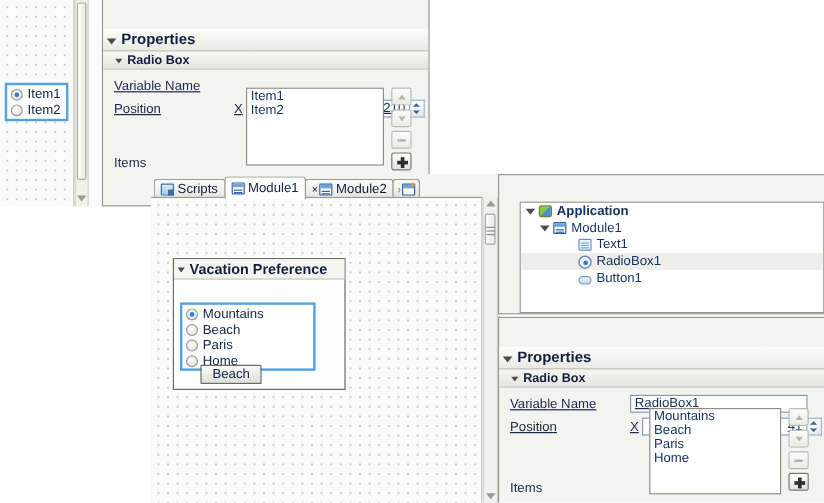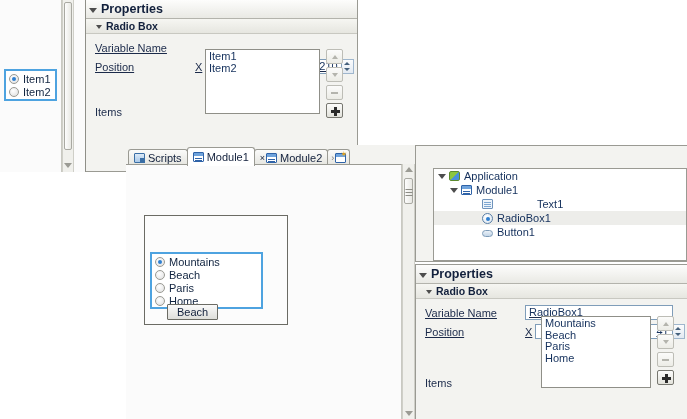--- a/index.html
+++ b/index.html
@@ -23,20 +23,21 @@
   }
   .panel-header {
     height: 19px;
     background: linear-gradient(#fdfdfc, #e9e9e4);
     border-bottom: 1px solid #b3b3ac;
     display: flex; align-items: center;
     padding-left: 3px;
     font-weight: bold;
     font-size: 12.5px;
     color: #12203c;
+    margin-top: 24px;
   }
   .sub-header {
     height: 15px;
     background: linear-gradient(#f6f6f2, #e6e6e0);
     border-bottom: 1px solid #c8c8c1;
     display: flex; align-items: center;
     padding-left: 10px;
     font-weight: bold;
     font-size: 10.5px;
     color: #12203c;
@@ -347,20 +348,24 @@
         <span>Module2</span>
       </div>
       <div class="tab" style="padding:0 3px;">
         <span class="xmark" style="color:#777;">›</span>
         <span class="ico ico-new" style="margin-right:0;"></span>
       </div>
     </div>
 
     <div class="canvas" style="position:absolute;left:0;top:19px;width:276px;height:255px;border-top:1px solid #9a9a93;border-right:1px solid #c9c9c2;">
       <div class="groupbox" style="left:18px;top:50px;width:144px;height:110px;">
+        <div class="gb-title">
+          <span class="tri sm"></span>
+          <span>Vacation Preference</span>
+        </div>
 
         <div class="sel-box" style="left:5px;top:36px;width:113px;height:57px;">
           <div class="radio-row" style="margin-top:1px;">
             <span class="radio checked"></span>
             <span class="radio-lbl">Mountains</span>
           </div>
           <div class="radio-row">
             <span class="radio"></span>
             <span class="radio-lbl">Beach</span>
           </div>
@@ -385,31 +390,31 @@
         <span class="grip" style="top:13px;"></span>
         <span class="grip" style="top:16px;"></span>
       </div>
       <div class="sc-arrow dn" style="bottom:3px;"></div>
     </div>
   </div>
 
   <div class="panel" style="left:415px;top:145px;width:272px;height:117px;border-right:none;">
 
     <div class="treebox" style="left:17px;top:22px;right:0;bottom:0;">
-      <div class="tnode" style="padding-left:4px;">
+      <div class="tnode" style="padding-left:4px;font-weight:bold;">
         <span class="tw"></span>
         <span class="ticon ic-app"></span>
         <span>Application</span>
       </div>
       <div class="tnode" style="padding-left:16px;">
         <span class="tw"></span>
         <span class="ticon ic-mod"></span>
         <span>Module1</span>
       </div>
-      <div class="tnode" style="padding-left:48px;gap:40px;">
+      <div class="tnode" style="padding-left:48px;">
         <span class="ticon ic-text"></span>
         <span>Text1</span>
       </div>
       <div class="tnode sel" style="padding-left:48px;">
         <span class="ticon ic-radio"></span>
         <span>RadioBox1</span>
       </div>
       <div class="tnode" style="padding-left:48px;">
         <span class="ticon ic-button"></span>
         <span>Button1</span>

